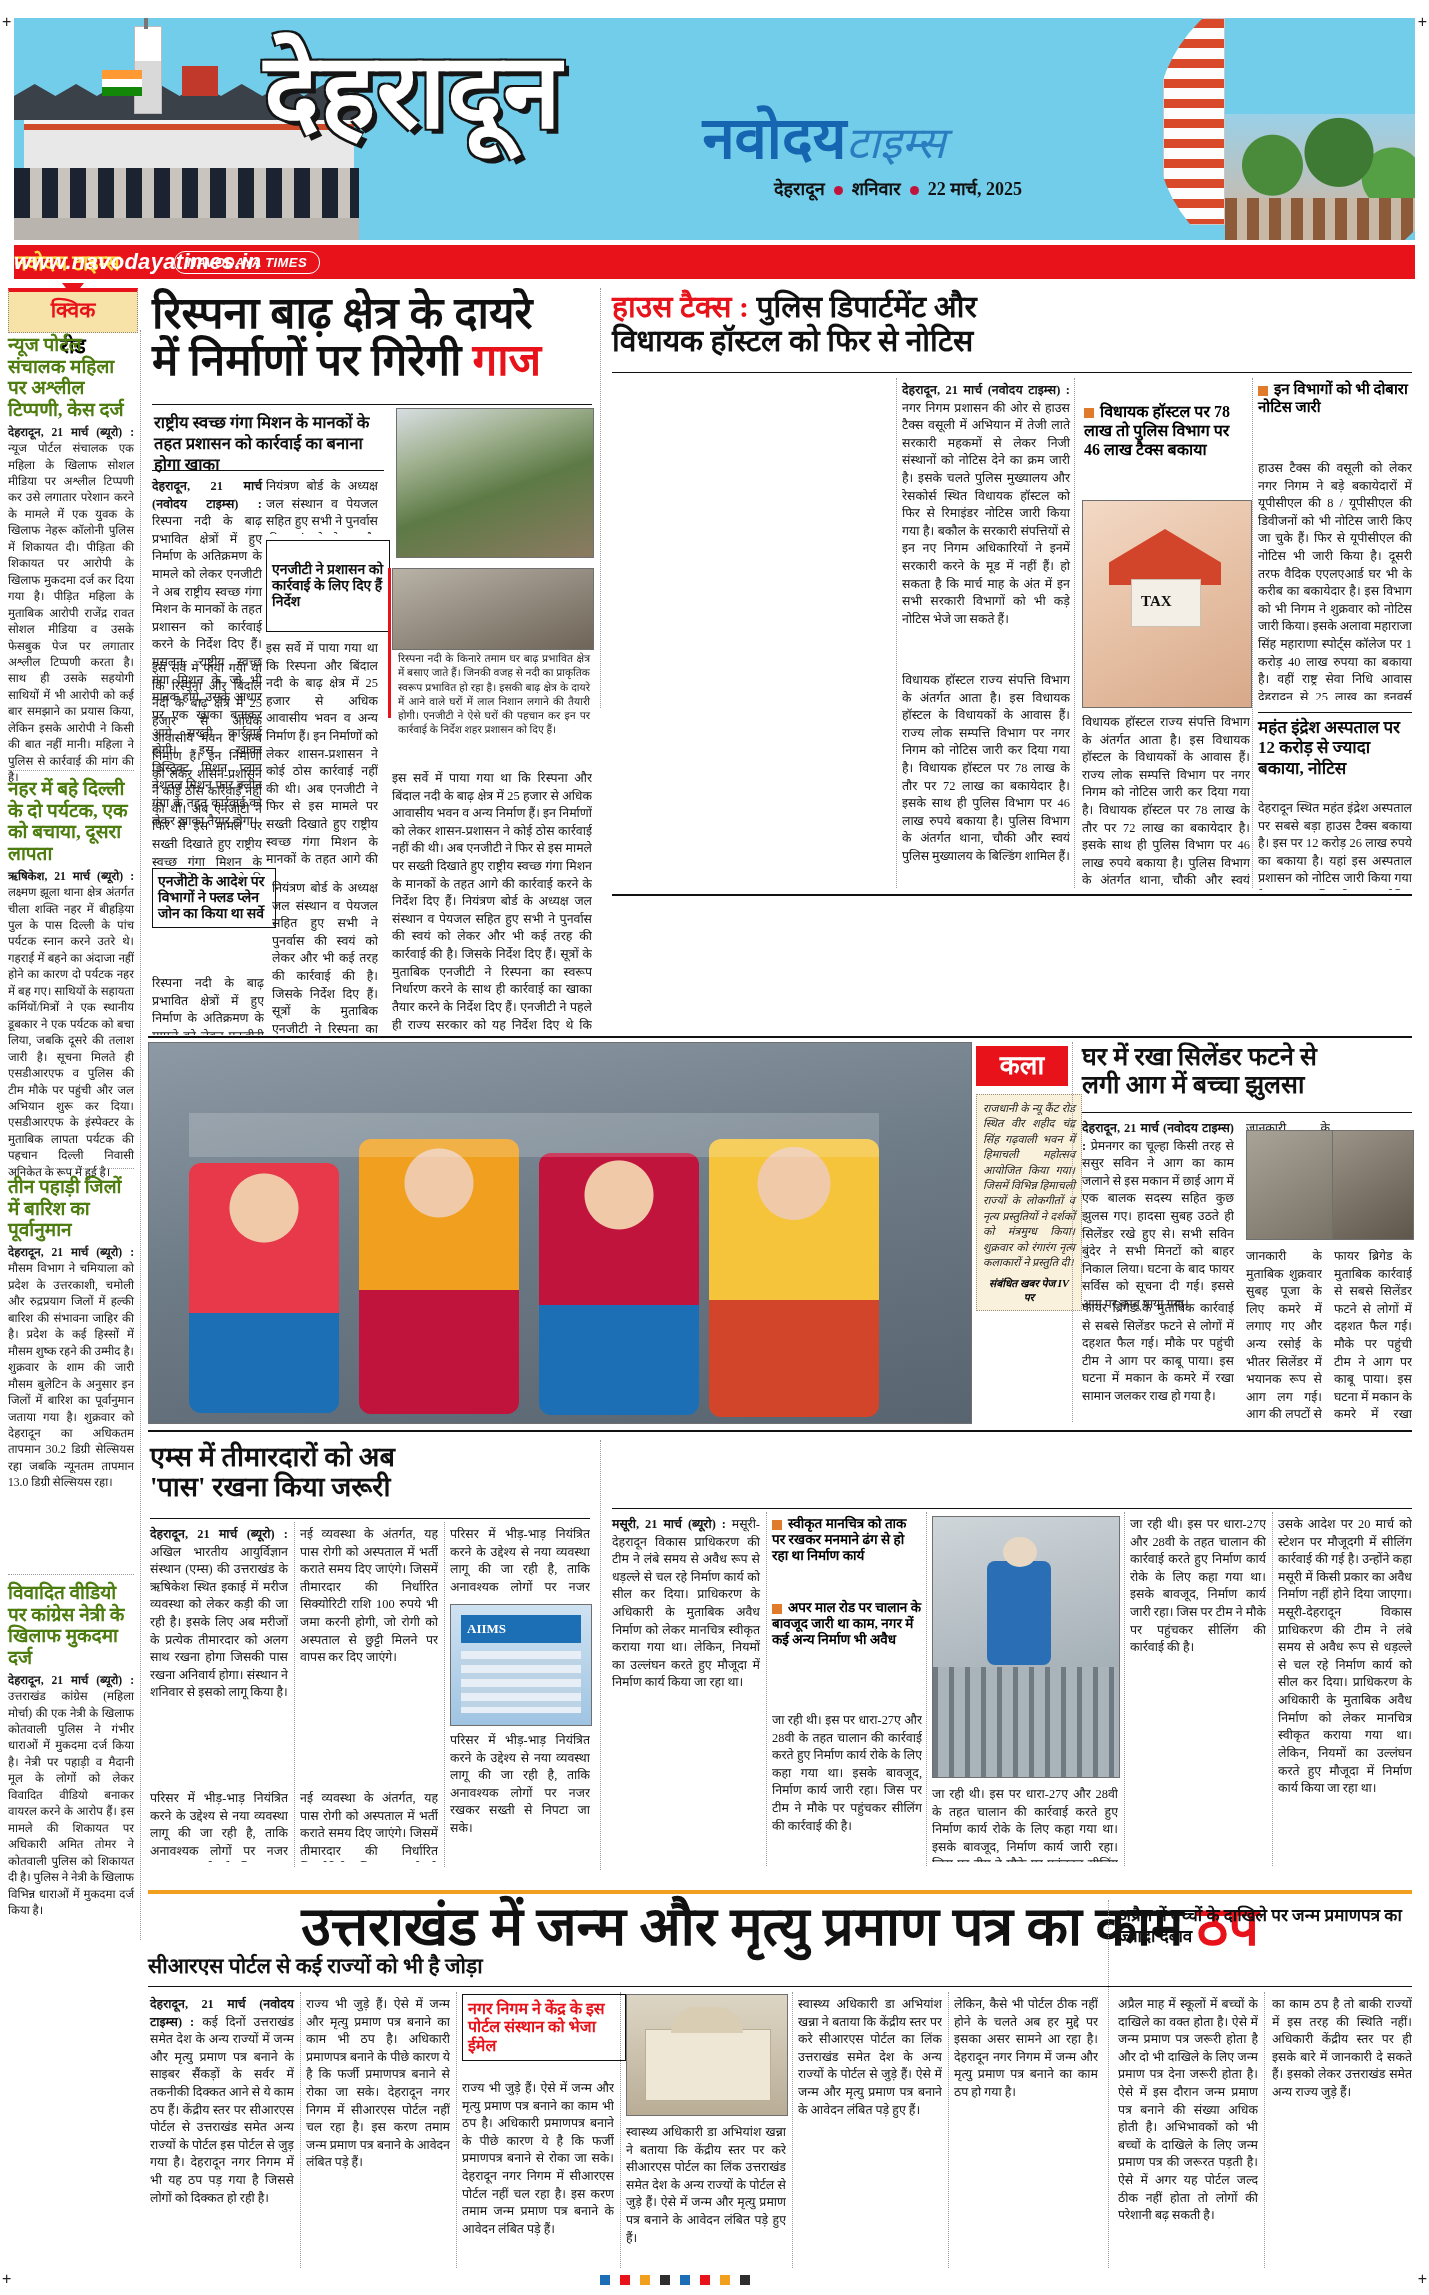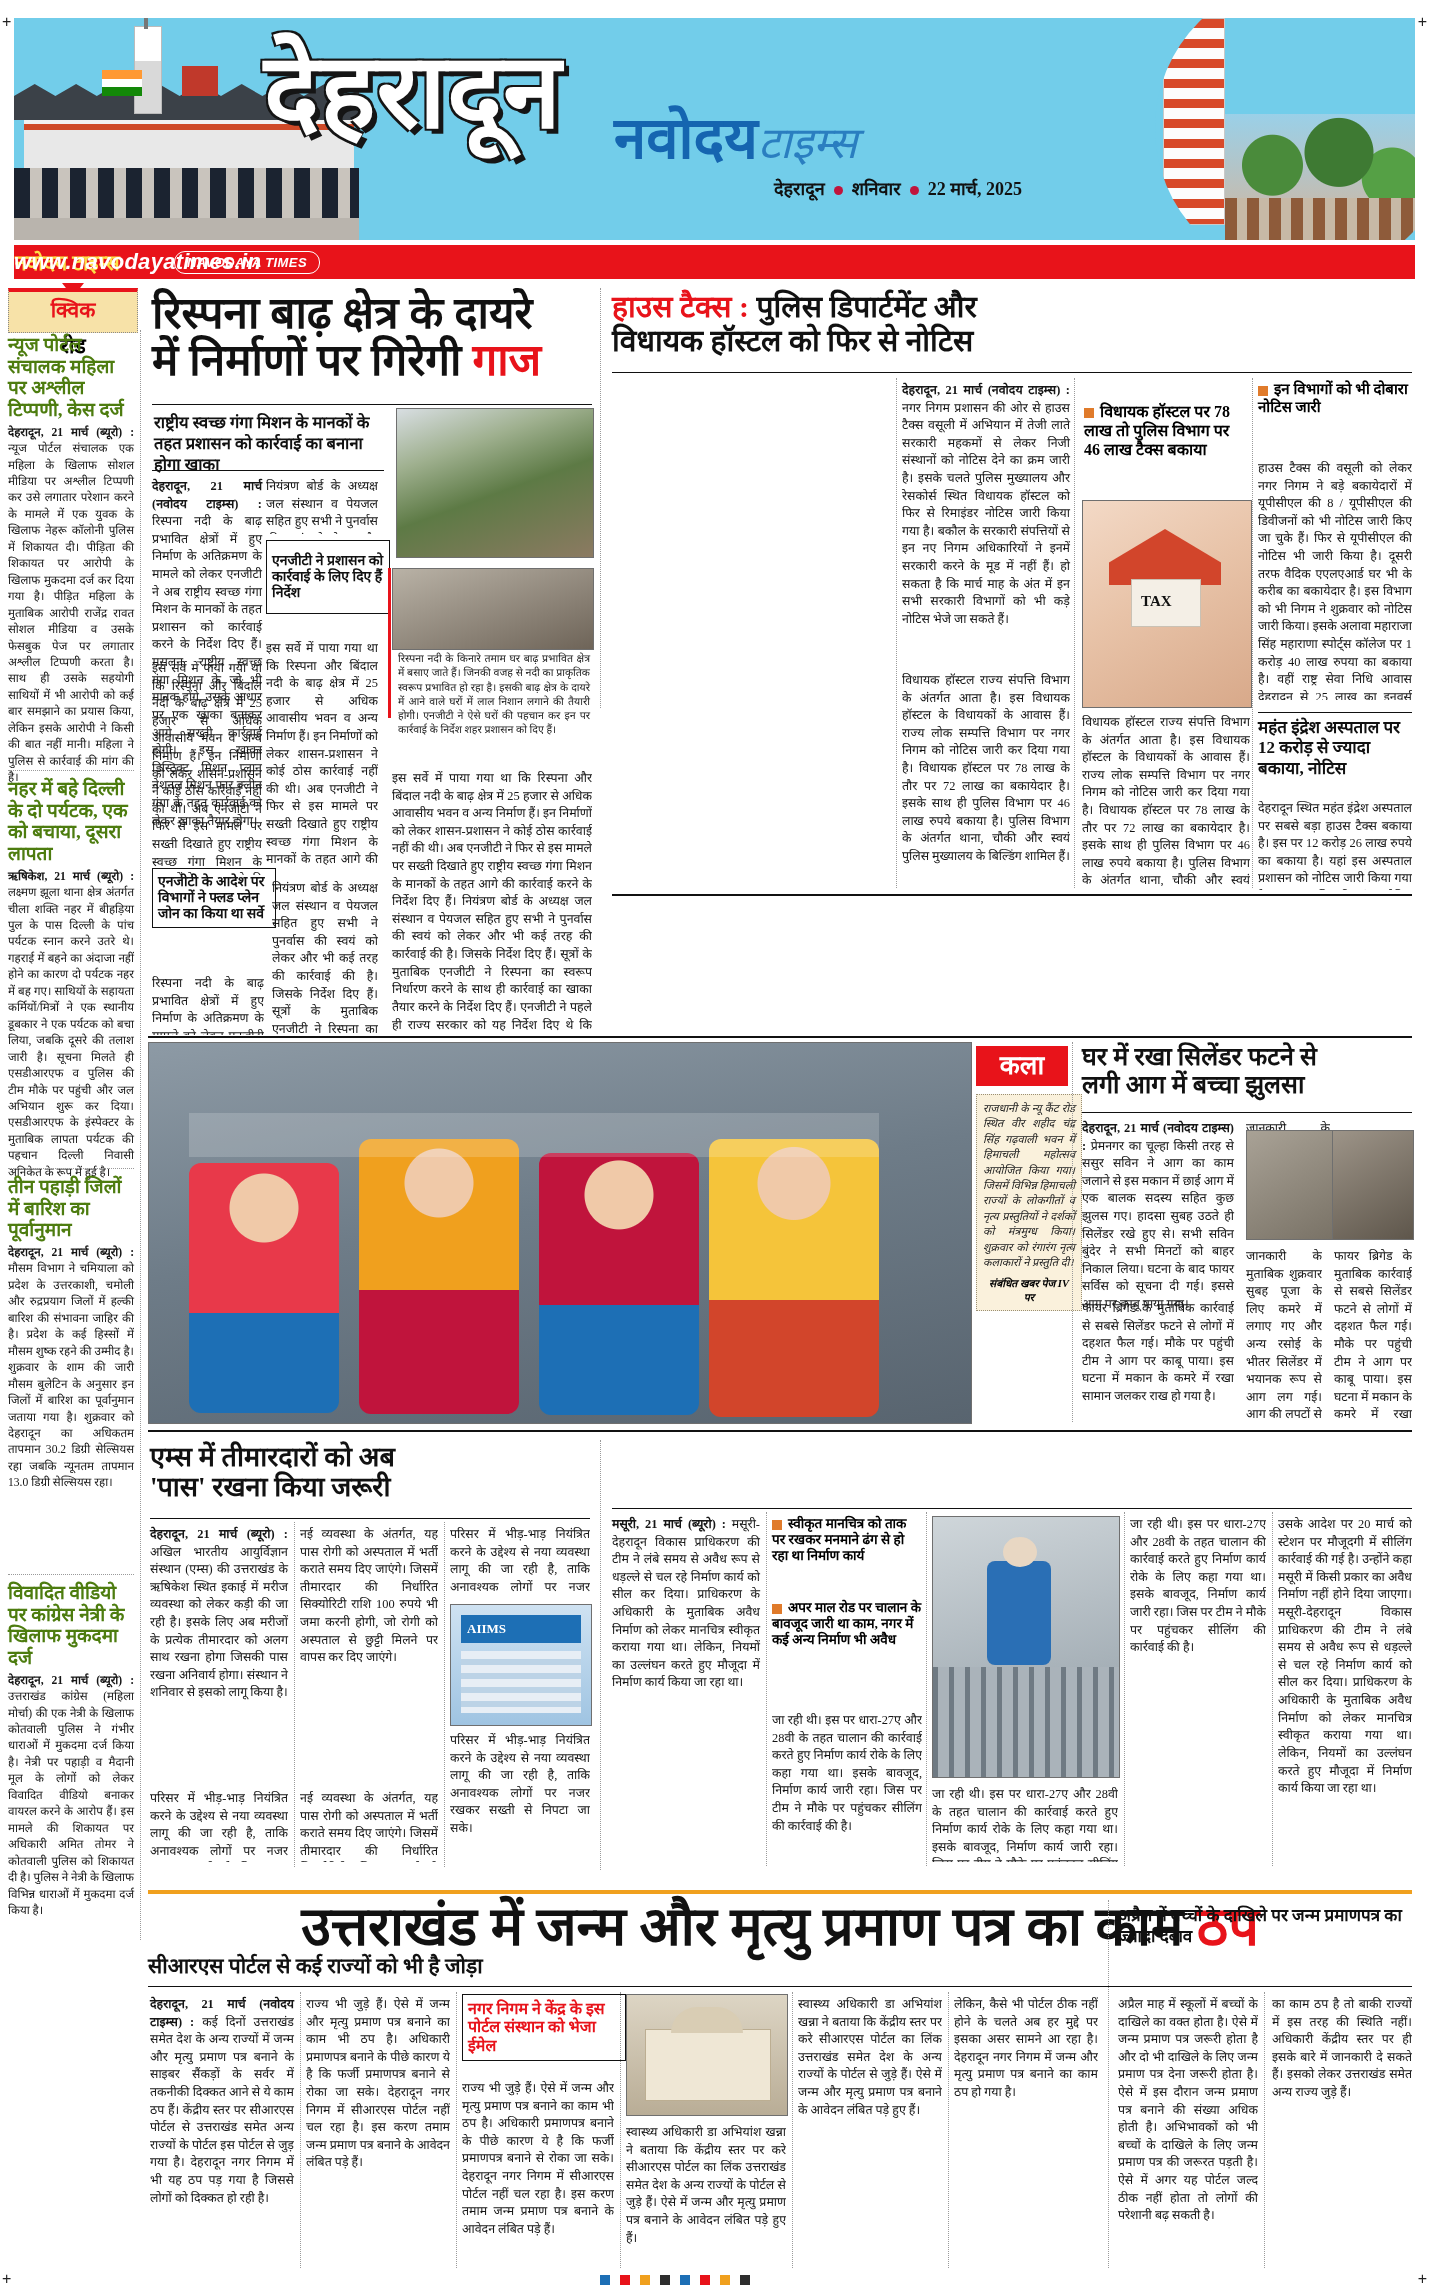--- a/index.html
+++ b/index.html
@@ -38,21 +38,21 @@
                 linear-gradient(#9ad0e8,#d6b49a);}
   .mh-right .street{position:absolute;left:140px;top:180px;width:190px;height:44px;
      background:repeating-linear-gradient(90deg,#8e5b3a 0 12px,#c7b9a6 12px 22px);}
   .mh-right .circle-mask{position:absolute;right:-40px;top:-40px;width:300px;height:300px;border-radius:50%;box-shadow:0 0 0 2000px #72cdea;}
 
   .mh-title{position:absolute;left:250px;top:24px;width:640px;}
   .mh-title .hi{
     font-family:"Liberation Serif", serif;font-weight:bold;font-size:104px;line-height:.96;
     color:#ffffff;text-shadow:5px 5px 0 #151515, -2px -2px 0 #151515, 2px -2px 0 #151515, -2px 2px 0 #151515;
     letter-spacing:1px;white-space:nowrap;}
-  .mh-sub{position:absolute;left:600px;top:78px;width:420px;white-space:nowrap;}
+  .mh-sub{position:absolute;left:600px;top:78px;width:420px;white-space:nowrap;text-align:center;}
   .mh-sub .nav{font-family:"Liberation Serif", serif;font-weight:bold;font-size:58px;color:#1565b0;letter-spacing:0px;}
   .mh-sub .tim{font-family:"Liberation Serif", serif;font-style:italic;font-size:44px;color:#2a7ec0;}
   .mh-dateline{position:absolute;left:760px;top:158px;width:420px;text-align:left;
       font-family:"Liberation Serif", serif;font-weight:bold;font-size:18px;color:#111;white-space:nowrap;}
   .mh-dateline .dot{display:inline-block;width:9px;height:9px;border-radius:50%;background:#c0143c;margin:0 9px 1px 9px;vertical-align:middle;}
 
   
   .navbar{position:absolute;left:14px;top:245px;width:1401px;height:34px;background:#e8131a;}
   .navbar .logo-hi{position:absolute;left:1px;top:3px;font-family:"Liberation Serif",serif;font-weight:bold;font-size:21px;color:#fde047;}
   .navbar .logo-pill{position:absolute;left:160px;top:6px;height:21px;padding:0 12px;border:1.5px solid #fff;border-radius:11px;
@@ -209,21 +209,21 @@
 
   <div class="photo ph-river" style="left:396px;top:408px;width:196px;height:148px;"></div>
 
   <div class="hrule" style="left:152px;top:470px;width:232px;"></div>
 
   <div class="body-txt" style="position:absolute;left:152px;top:478px;width:110px;">
     <span class="lead">देहरादून, 21 मार्च (नवोदय टाइम्स) :</span>
     <span>रिस्पना नदी के बाढ़ प्रभावित क्षेत्रों में हुए निर्माण के अतिक्रमण के मामले को लेकर एनजीटी ने अब राष्ट्रीय स्वच्छ गंगा मिशन के मानकों के तहत प्रशासन को कार्रवाई करने के निर्देश दिए हैं। मसलन, राष्ट्रीय स्वच्छ गंगा मिशन के जो भी मानक होंगे, उसके आधार पर एक खाका बनाकर आगे सख्ती कार्रवाई होगी। इस खाका डिस्ट्रिक्ट मिशन प्लान नेशनल मिशन फार क्लीन गंगा के तहत कार्रवाई को लेकर खाका तैयार होगा।</span>
   </div>
 
-  <div style="position:absolute;left:266px;top:540px;width:112px;border:1px solid #111;padding:12px 5px;">
+  <div style="position:absolute;left:266px;top:540px;width:112px;border:1px solid #111;padding:21px 5px;">
     <div class="pull" style="font-size:14px;">एनजीटी ने प्रशासन को कार्रवाई के लिए दिए हैं निर्देश</div>
   </div>
 
   <div class="body-txt" style="position:absolute;left:266px;top:478px;width:112px;height:56px;overflow:hidden;">
     <span>नियंत्रण बोर्ड के अध्यक्ष जल संस्थान व पेयजल सहित हुए सभी ने पुनर्वास की स्वयं को लेकर और भी कई तरह की कार्रवाई की है। जिसके निर्देश दिए हैं। सूत्रों के मुताबिक एनजीटी ने रिस्पना का स्वरूप निर्धारण करने के साथ ही कार्रवाई का खाका तैयार करने के निर्देश दिए हैं। एनजीटी ने पहले ही राज्य सरकार को यह निर्देश दिए थे कि रिस्पना और बिंदाल नदियों के किनारे 25 वर्षों में 100 मीटर की दूरी तक पर्याप्त संवेदनशील मानते हुए सर्वे रिपोर्ट तैयार की थी।</span>
   </div>
   <div class="body-txt" style="position:absolute;left:266px;top:640px;width:112px;height:230px;overflow:hidden;">
     <span>इस सर्वे में पाया गया था कि रिस्पना और बिंदाल नदी के बाढ़ क्षेत्र में 25 हजार से अधिक आवासीय भवन व अन्य निर्माण हैं। इन निर्माणों को लेकर शासन-प्रशासन ने कोई ठोस कार्रवाई नहीं की थी। अब एनजीटी ने फिर से इस मामले पर सख्ती दिखाते हुए राष्ट्रीय स्वच्छ गंगा मिशन के मानकों के तहत आगे की कार्रवाई करने के निर्देश दिए हैं।</span>
   </div>
 

